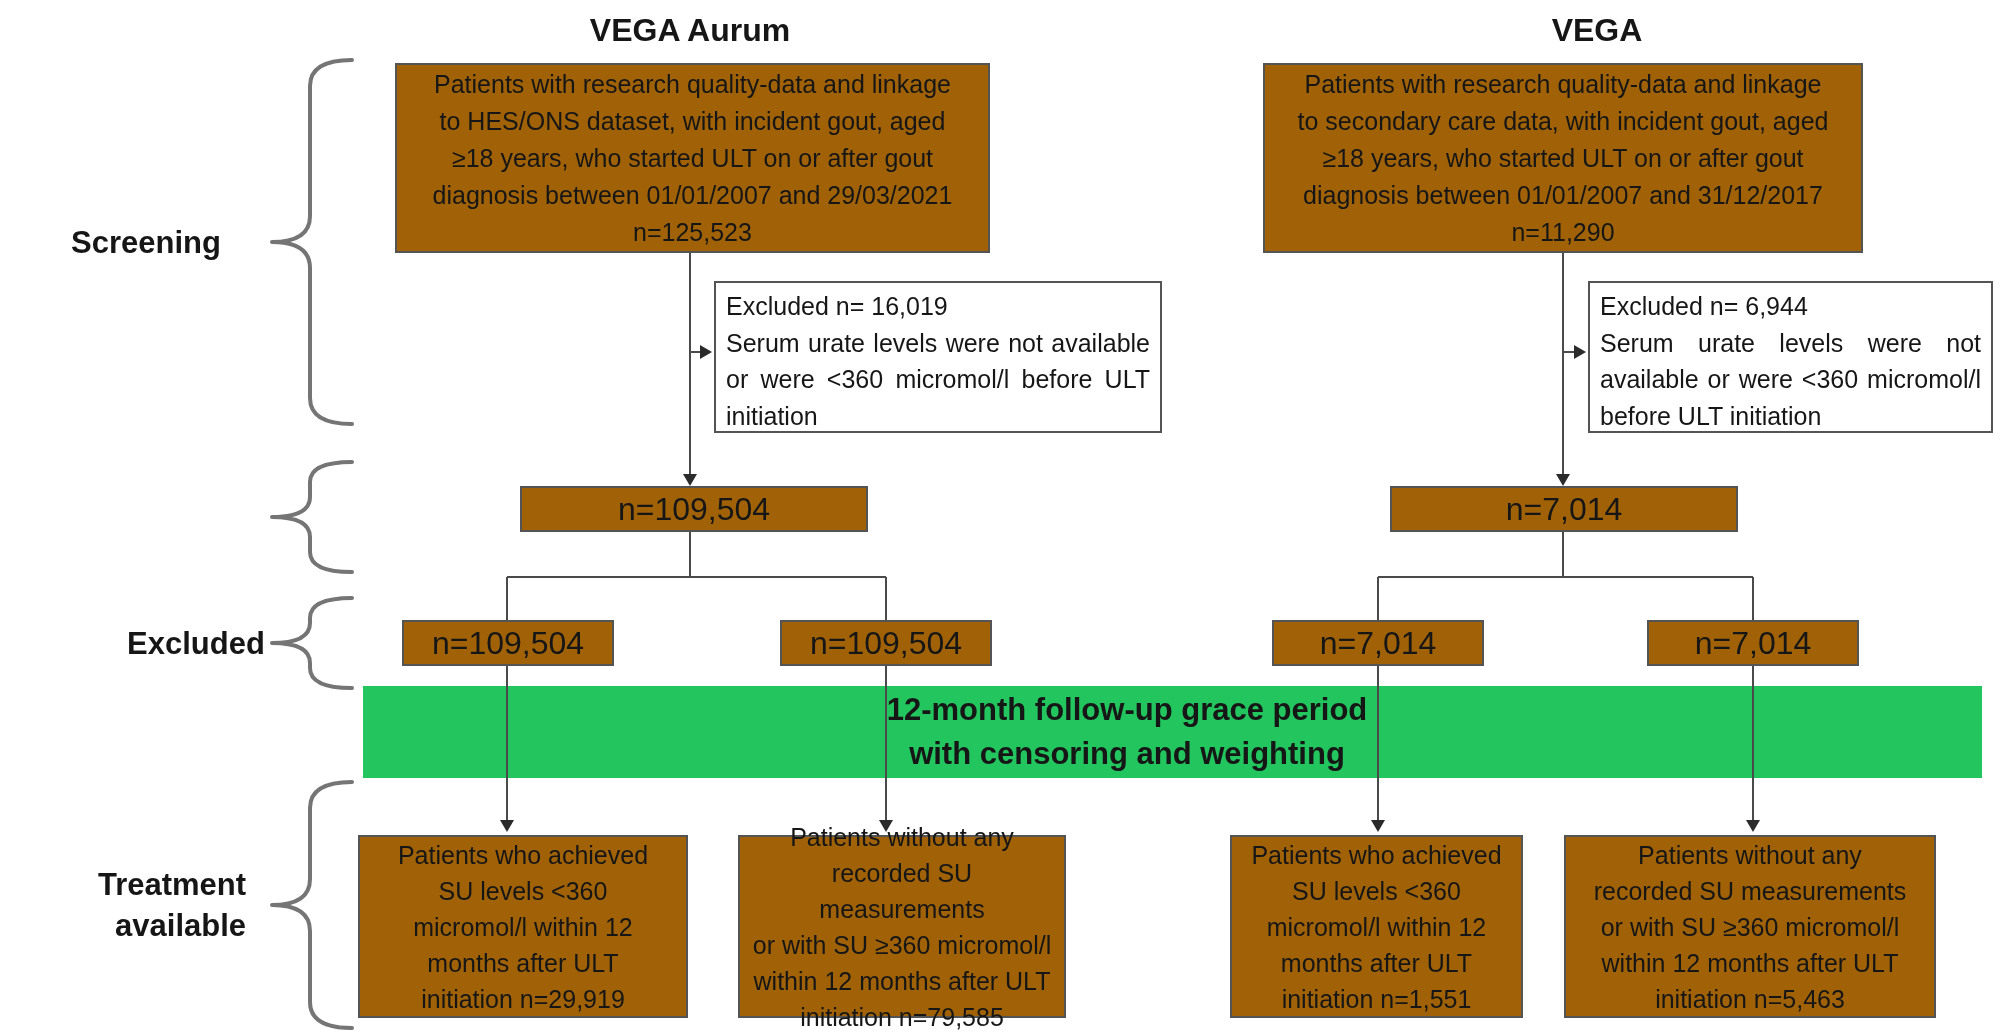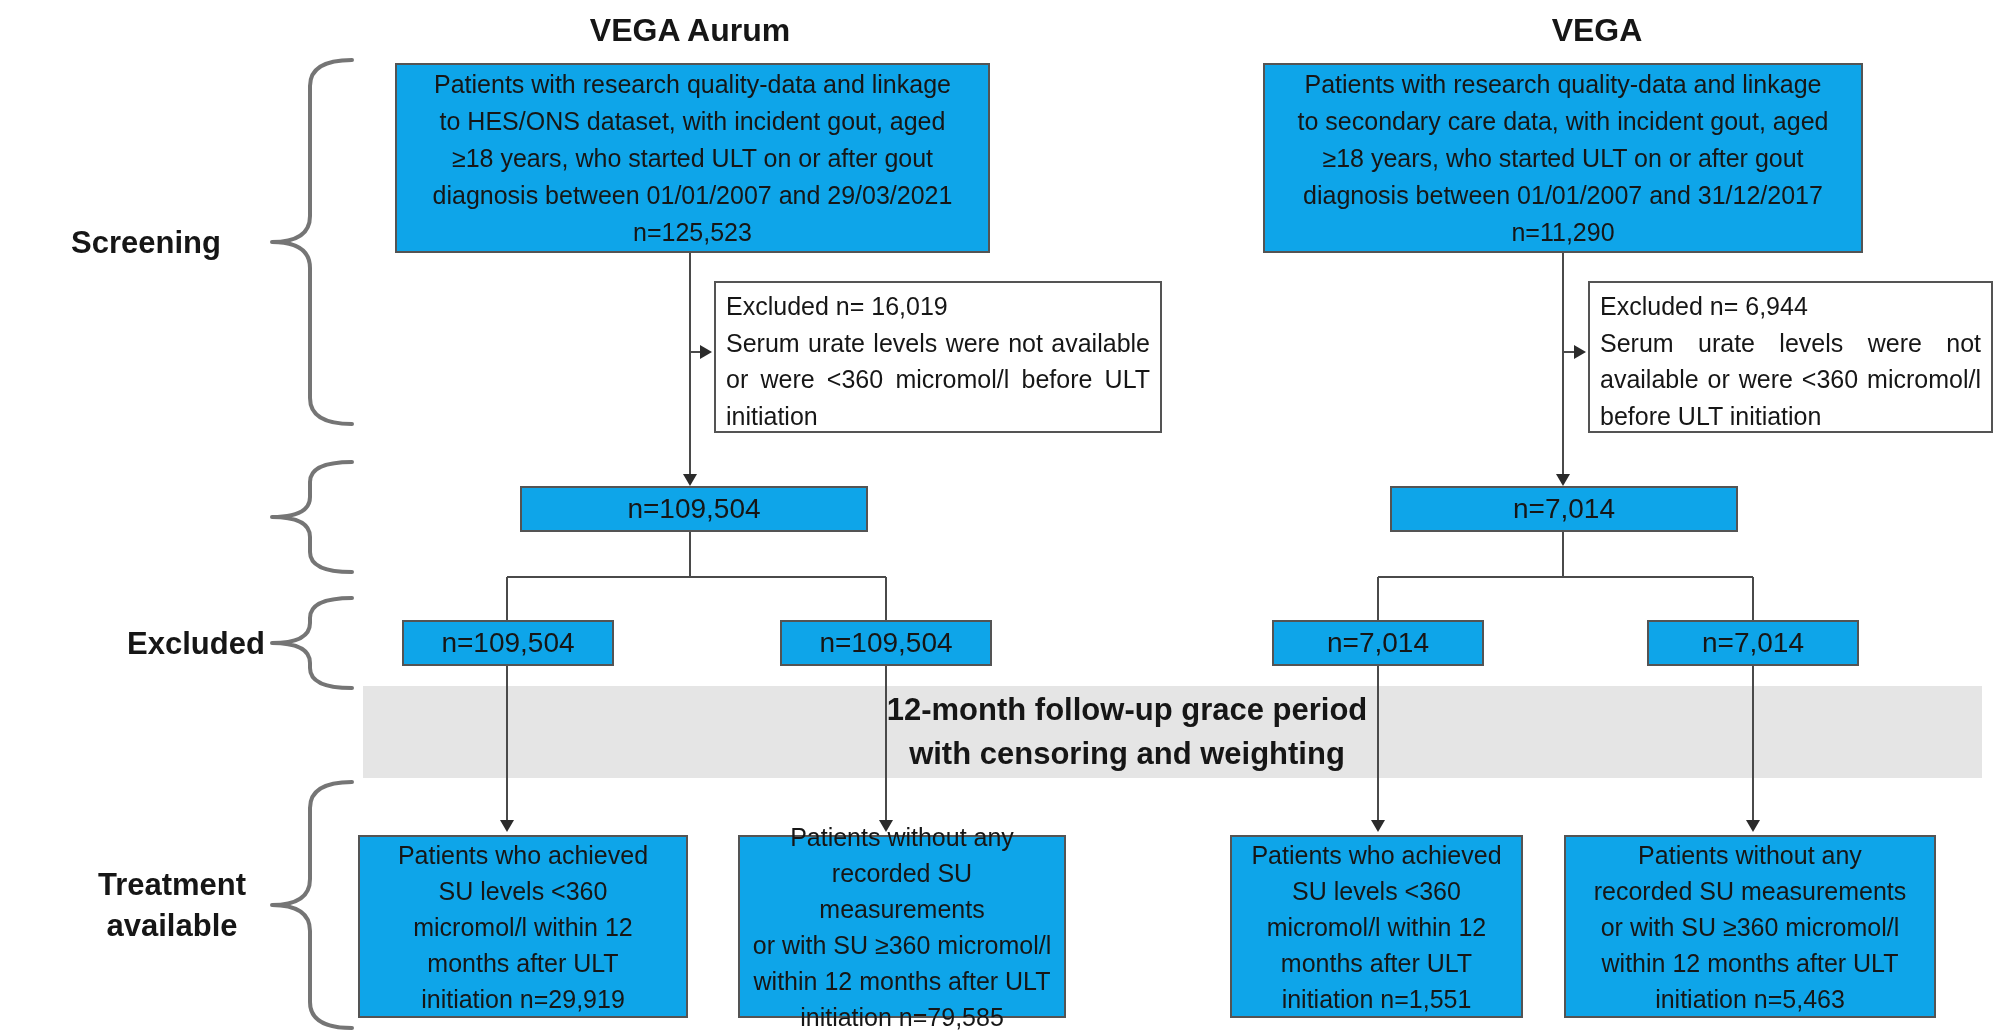--- a/index.html
+++ b/index.html
@@ -10,47 +10,47 @@
     font-family:"Liberation Sans",sans-serif;
     color:#161616;
     overflow:hidden;
   }
   .cohort-title{
     position:absolute;top:12px;transform:translateX(-50%);
     font-size:32px;font-weight:bold;white-space:nowrap;color:#161616;
   }
   .box{
     position:absolute;box-sizing:border-box;
-    border:2px solid #545454;background:#0ea5e9;
+    border:2px solid #545454;background:#a16207;
     display:flex;align-items:center;justify-content:center;
     text-align:center;white-space:pre-line;
     font-size:25px;line-height:37px;color:#161616;
   }
-  .box.nbox{font-size:28px;line-height:28px;text-align:center;}
+  .box.nbox{font-size:32px;line-height:28px;text-align:center;}
   .box.treat{font-size:25px;line-height:36px;padding:0 12px;}
   .excluded{
     position:absolute;box-sizing:border-box;
     border:2px solid #545454;background:#ffffff;
     padding:5px 10px;font-size:25px;line-height:36.5px;color:#161616;
   }
   .excluded .ex-header{text-align:left;}
   .excluded .ex-body{text-align:justify;}
   .banner{
     position:absolute;left:363px;top:686px;width:1619px;height:92px;
-    background:#e5e5e5;
+    background:#22c55e;
   }
   .banner-text{
     position:absolute;left:364px;top:0;width:800px;height:92px;
     display:flex;flex-direction:column;justify-content:center;
     text-align:center;font-size:31px;line-height:44px;font-weight:bold;
     white-space:pre-line;color:#161616;
   }
   .stage-label{
     position:absolute;transform:translate(-50%,-50%);
-    font-size:31px;line-height:41px;font-weight:bold;text-align:center;
+    font-size:31px;line-height:41px;font-weight:bold;text-align:right;
     white-space:pre-line;color:#161616;
   }
   #connector-layer{
     position:absolute;left:0;top:0;width:2000px;height:1033px;
     pointer-events:none;
   }
   #connector-layer line{stroke:#4a4a4a;stroke-width:2;}
   #connector-layer polygon{fill:#2b2b2b;}
   #connector-layer path.brace{
     stroke:#757575;stroke-width:4;fill:none;

